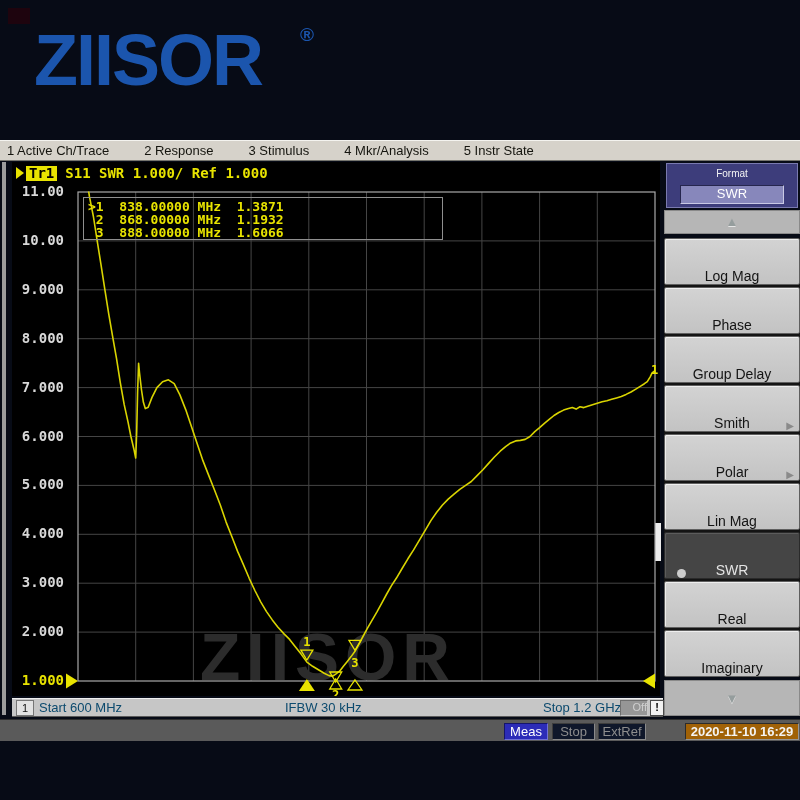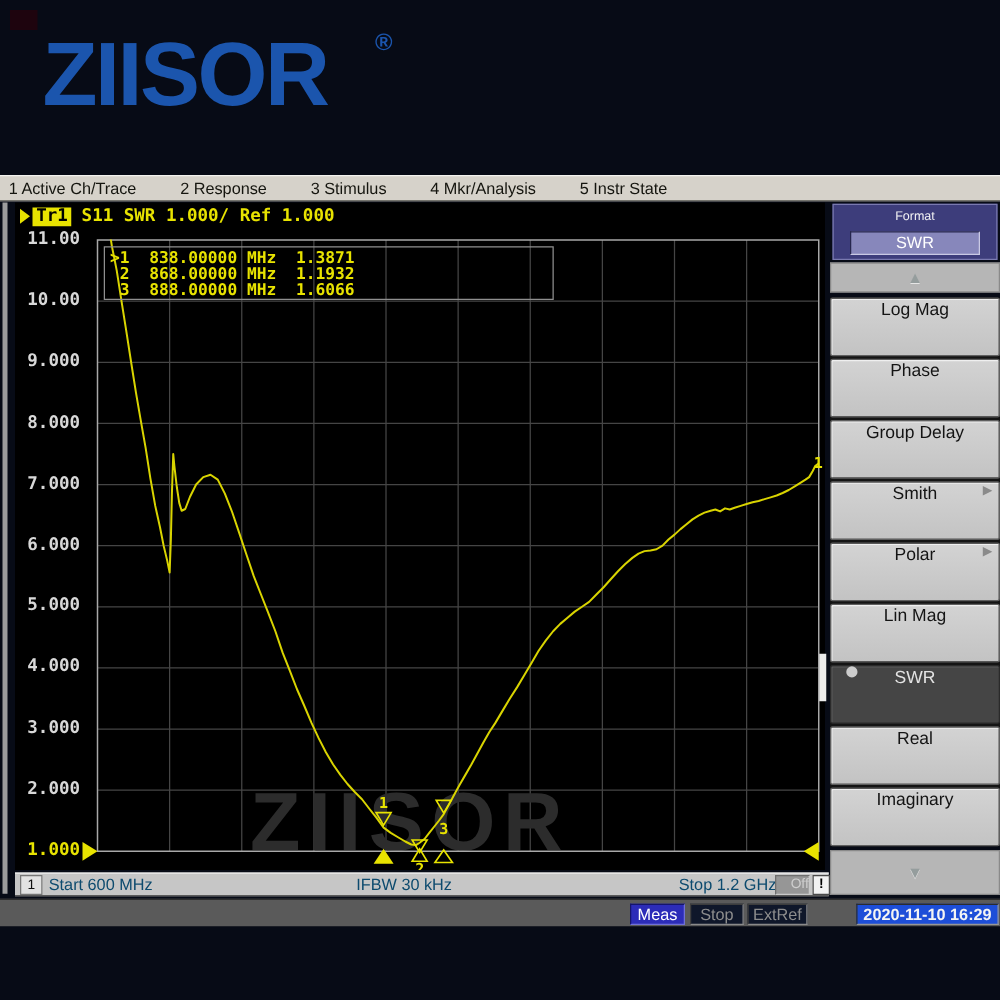--- a/index.html
+++ b/index.html
@@ -58,21 +58,21 @@
   .sk-scroll{position:absolute;left:0;width:136px;height:24px;background:#b6b6b6;
              border:1px solid #8a8a8a;box-sizing:border-box;text-align:center;cursor:default;}
   #sk-scroll-up{top:48px;}
   #sk-scroll-down{top:518px;height:36px;line-height:34px;}
   .scroll-glyph{color:#959d9d;font-size:13px;line-height:22px;text-shadow:0 1px 0 #e6e6e6;}
   #sk-buttons{position:absolute;left:0;top:76px;width:136px;display:flex;
               flex-direction:column;gap:2px;background:#141414;}
   .softkey{position:relative;height:47px;background:linear-gradient(#d3d3d3,#c3c3c3);
            border:1px solid #5f5f5f;box-sizing:border-box;border-radius:2px;
            box-shadow:inset 1px 1px 0 #efefef;
-           display:flex;align-items:flex-start;justify-content:center;
+           display:flex;align-items:flex-end;justify-content:center;
            font-size:14px;color:#141414;cursor:default;}
   .softkey .arrow{position:absolute;right:5px;color:#8a8a8a;font-size:10px;}
   .softkey.selected{background:#454545;color:#e4e4e4;border-color:#2a2a2a;
                     box-shadow:inset 1px 1px 0 #5c5c5c;}
   .softkey.selected .dot{position:absolute;left:12px;width:9px;height:9px;border-radius:50%;
                     background:#cdcdcd;}
   #panel-notch{left:655px;top:523px;width:6px;height:38px;background:#ececec;}
 
   
   #channel-bar{left:12px;top:698px;width:651px;height:19px;background:#c6c6c6;
@@ -95,21 +95,21 @@
               border-top:1px solid #2d2d2d;box-sizing:border-box;}
   .st-box{position:absolute;top:3px;height:15px;font-size:13px;text-align:center;
           line-height:15px;box-sizing:content-box;}
   #st-meas{left:504px;width:42px;background:#2c2cb8;color:#fff;
            border:1px solid;border-color:#15156a #7070d6 #7070d6 #15156a;}
   .st-dis{background:#0f172a;color:#8d8d8d;border:1px solid;
           border-color:#3d3d3d #8a8a8a #8a8a8a #3d3d3d;}
   #st-stop{left:552px;width:41px;}
   #st-extref{left:598px;width:46px;}
   #st-svc{left:669px;width:32px;margin-left:43px;}
-  #st-date{left:685px;width:112px;background:#1d4ed8;color:#f4f4f4;font-weight:bold;
+  #st-date{left:685px;width:112px;background:#a16207;color:#f4f4f4;font-weight:bold;
            border:1px solid;border-color:#2c2c2c #979797 #979797 #2c2c2c;}
 </style>
 </head>
 <body>
 
 <div class="abs" id="corner-mark"></div>
 <div class="abs" id="logo">ZIISOR</div>
 <div class="abs" id="logo-reg">®</div>
 
 <div class="abs" id="menu-bar">

